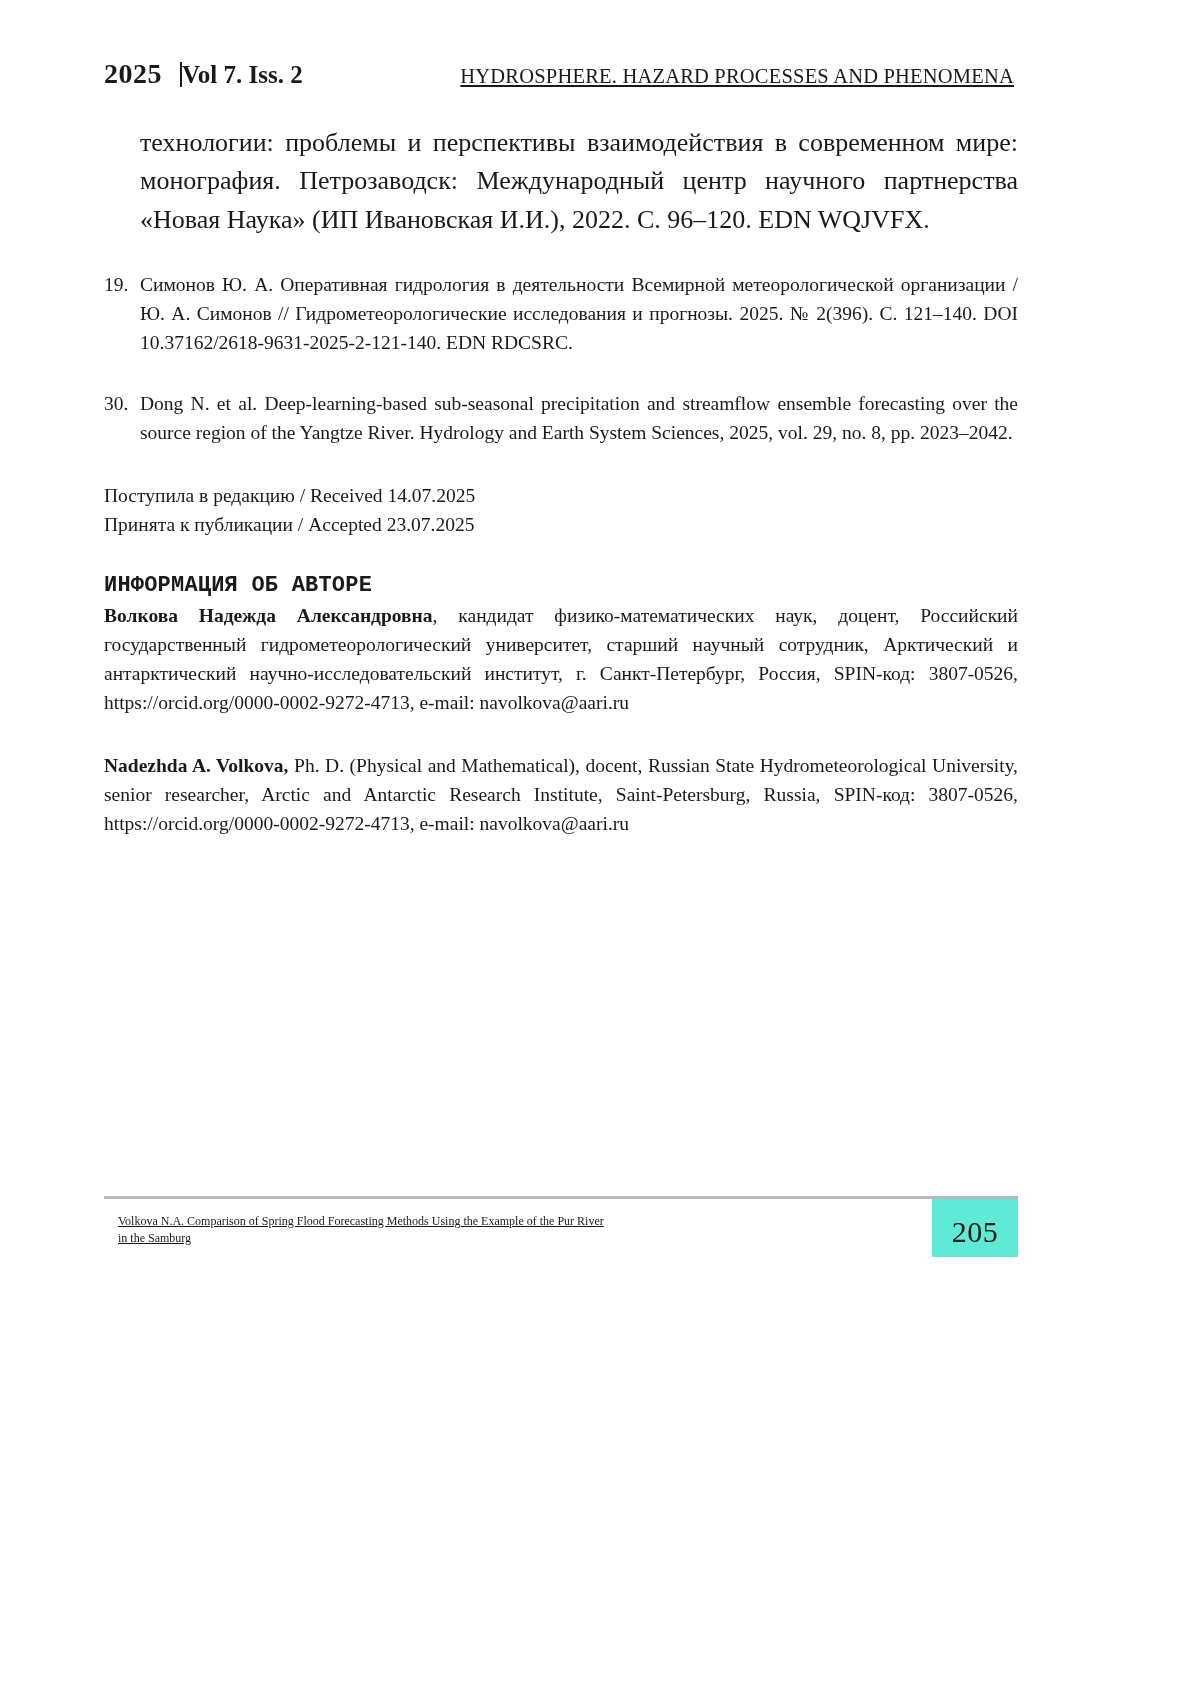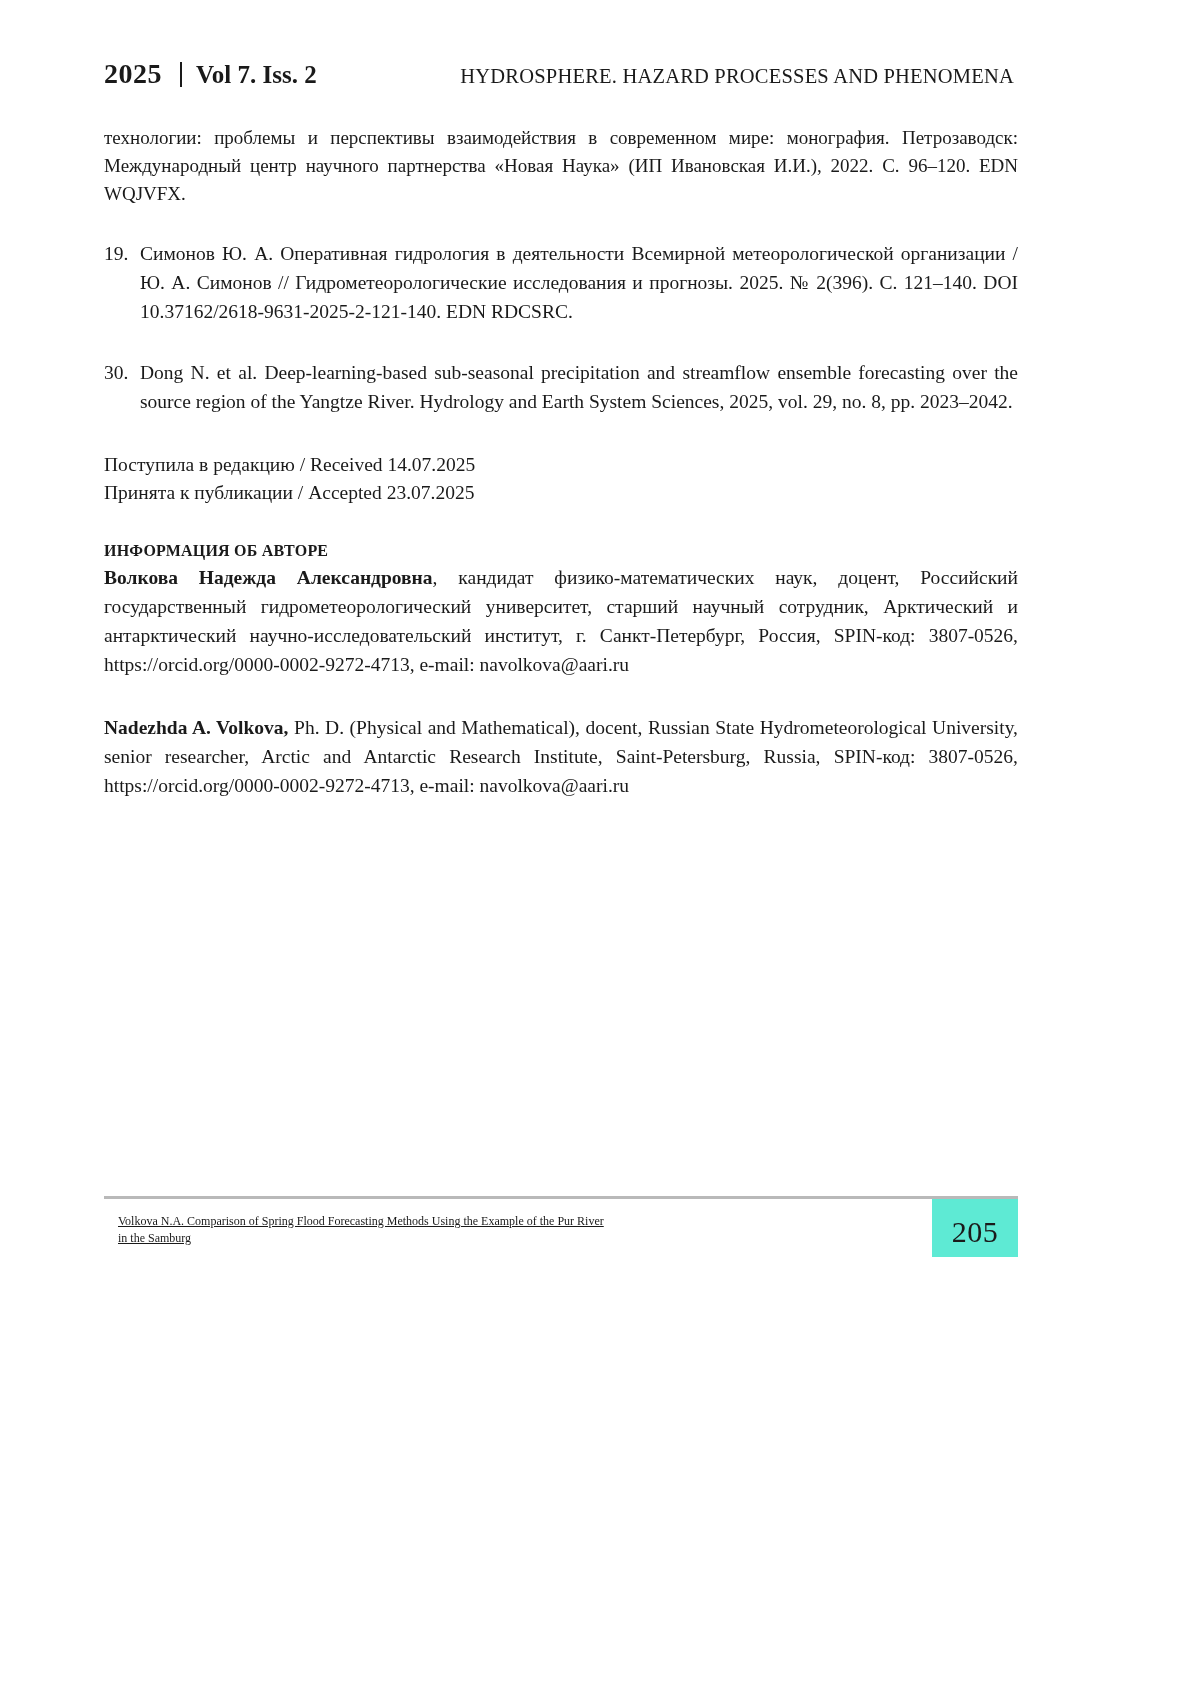--- a/index.html
+++ b/index.html
@@ -43,41 +43,42 @@
   .rh-divider {
     width: 2px;
     align-self: stretch;
     background: #1a1a1a;
     margin-top: 4px;
     margin-bottom: 3px;
   }
   .rh-vol {
     font-size: 25px;
     font-weight: bold;
-    padding-left: 14px;
     white-space: nowrap;
   }
   .rh-journal {
     flex: 1;
     text-align: right;
     font-size: 20.5px;
     letter-spacing: 0.2px;
     white-space: nowrap;
     padding-right: 4px;
+    text-decoration: underline;
   }
 
   
   .refs {
     margin-top: 30px;
   }
   .ref-cont {
-    font-size: 19px;
-    line-height: 1.48;
-    text-align: justify;
-    text-justify: inter-word;
+    font-size: 26px;
+    line-height: 1.48;
+    text-align: justify;
+    text-justify: inter-word;
+    margin-left: 36px;
     margin-bottom: 2px;
   }
   .ref-item {
     position: relative;
     font-size: 19.5px;
     line-height: 1.48;
     text-align: justify;
     text-justify: inter-word;
     padding-left: 36px;
     margin-bottom: 2px;
@@ -96,24 +97,25 @@
     margin-top: 34px;
     font-size: 19.5px;
     line-height: 1.48;
   }
 
   
   .block {
     margin-top: 34px;
   }
   .block-title {
-    font-size: 16px;
+    font-size: 22px;
     font-weight: bold;
     letter-spacing: 0.2px;
     margin-bottom: 4px;
+    font-family: Liberation Mono, monospace;
   }
   .block-body {
     font-size: 19.5px;
     line-height: 1.48;
     text-align: justify;
     text-justify: inter-word;
   }
   .block-body b {
     font-weight: bold;
     font-family: Liberation Serif, serif;

